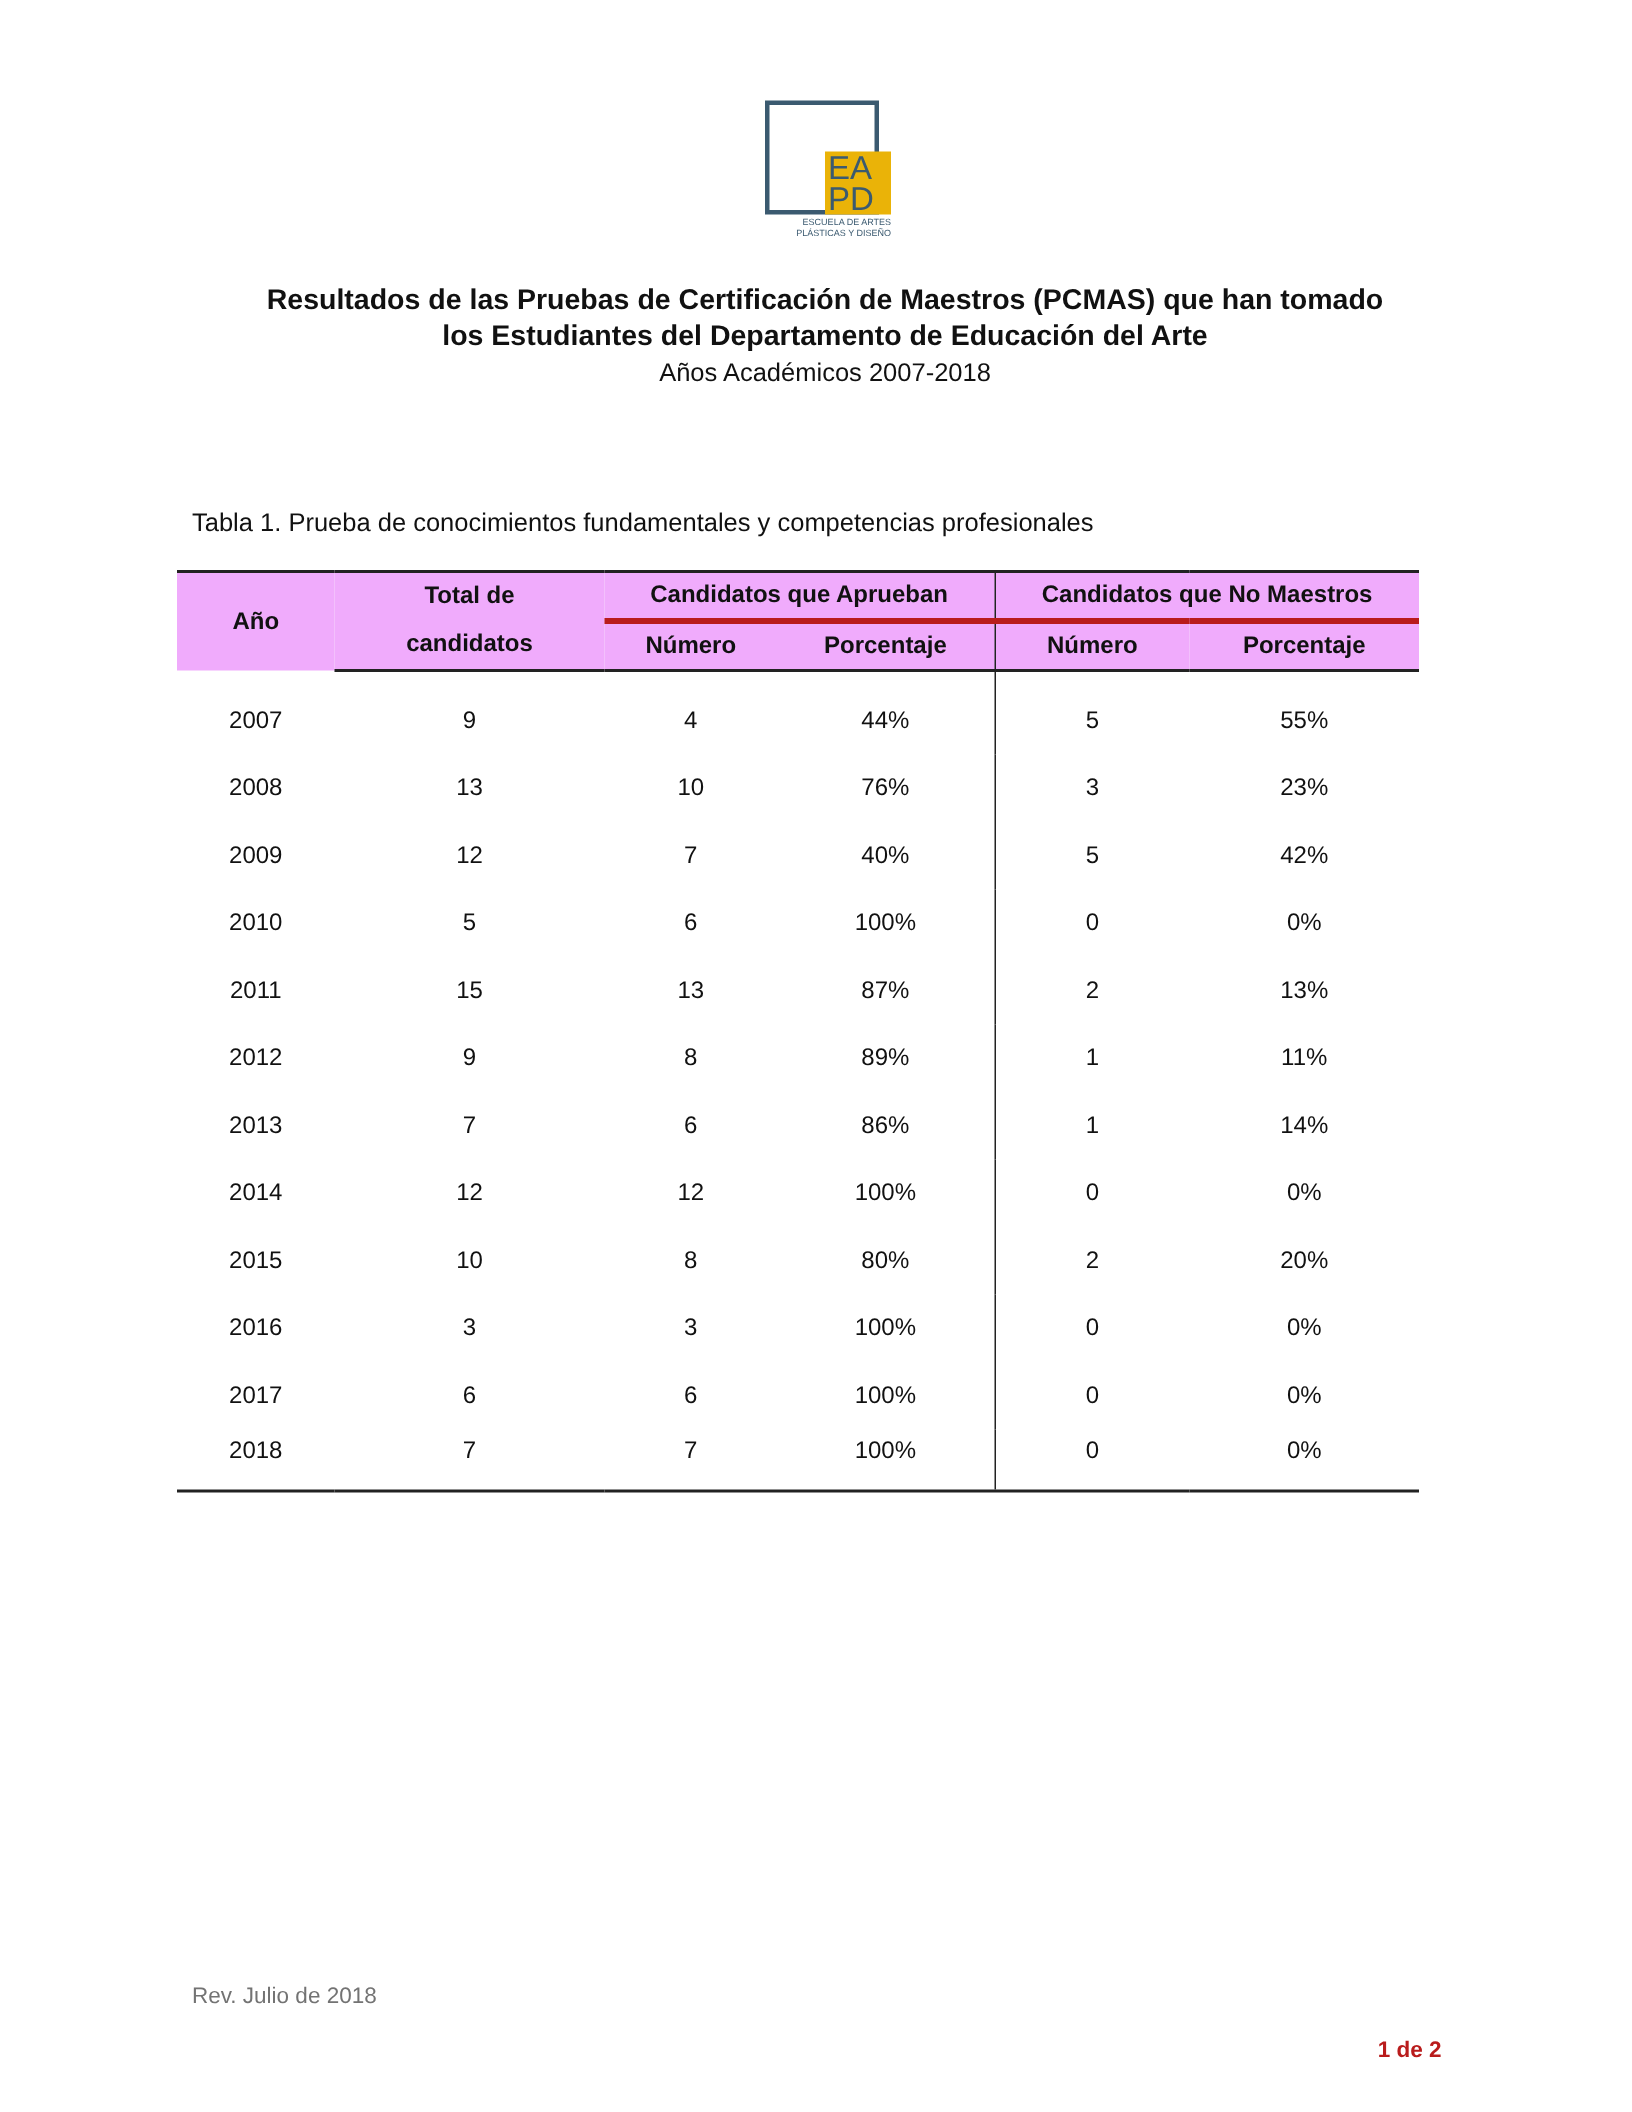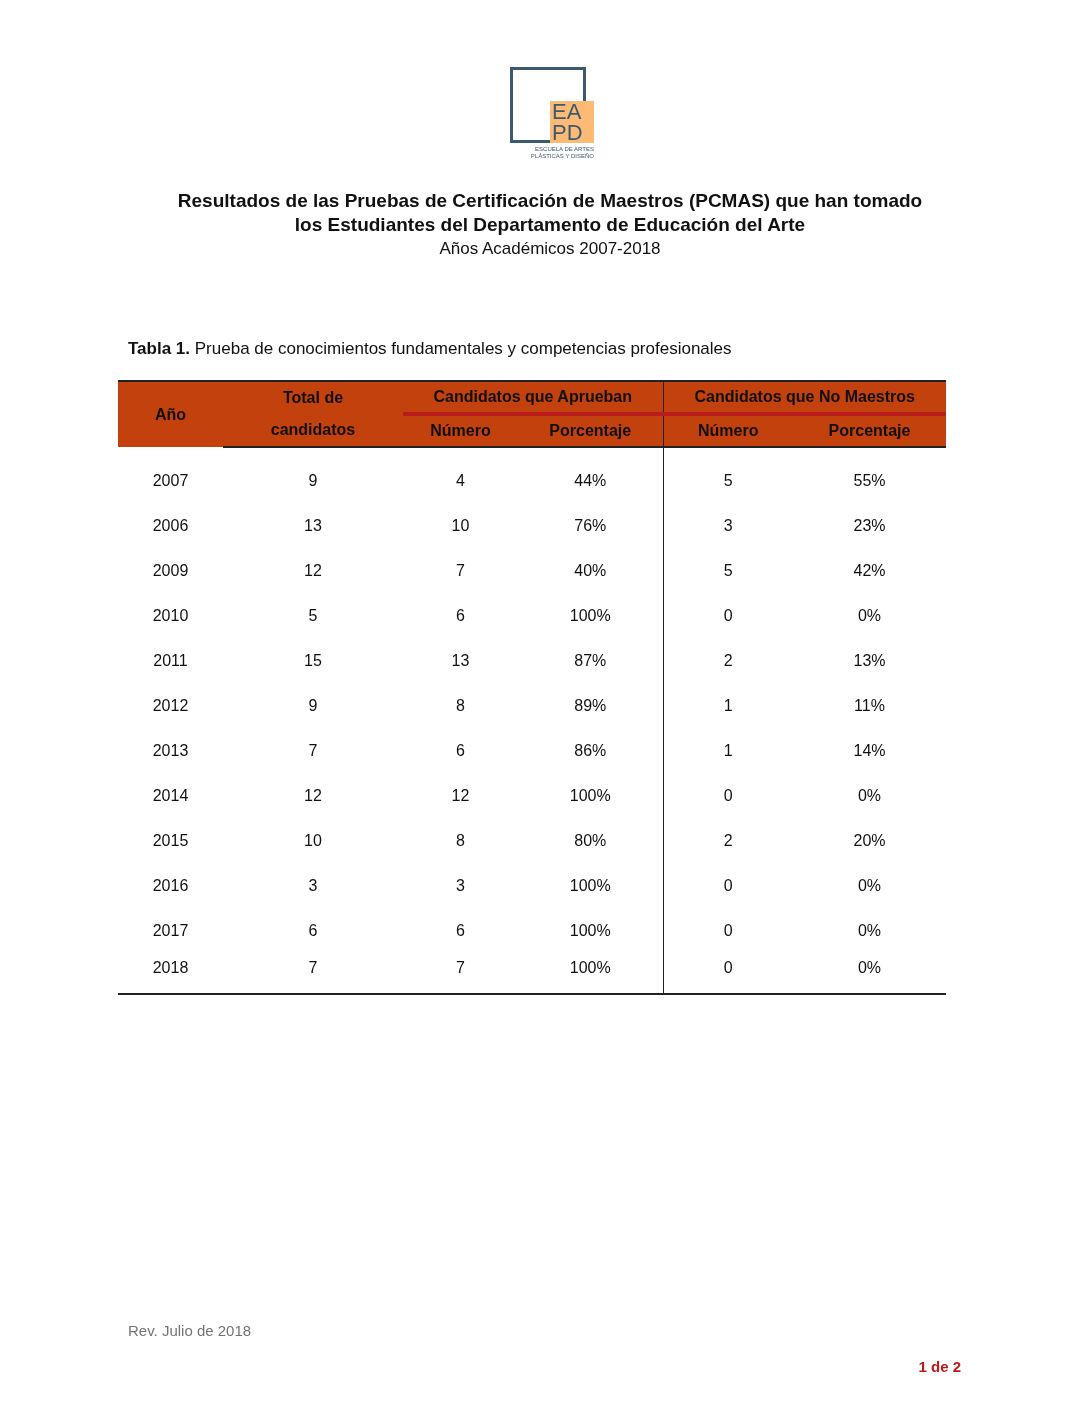--- a/index.html
+++ b/index.html
@@ -30,21 +30,21 @@
       width: 76px;
       height: 76px;
       border: 3px solid #3b5a70;
       box-sizing: border-box;
     }
     .logo-letters {
       position: absolute;
       left: 40px;
       top: 34px;
       width: 42px;
-      background: #fdba74;
+      background: #eab308;
       font-family: "Liberation Sans", sans-serif;
       font-size: 22px;
       line-height: 21px;
       color: #3b5a70;
       letter-spacing: 0px;
       padding-left: 2px;
       font-weight: normal;
     }
     .logo-caption {
       position: absolute;
@@ -78,32 +78,32 @@
     }
     
     .caption {
       position: absolute;
       left: 128px;
       top: 339px;
       font-size: 17px;
       color: #111;
       white-space: nowrap;
     }
-    .caption b { font-weight: bold; }
+    .caption b { font-weight: normal; }
     
     table.data {
       position: absolute;
       left: 118px;
       top: 380px;
       width: 828px;
       border-collapse: collapse;
       font-size: 16px;
     }
     table.data th {
-      background: #c2410c;
+      background: #f0abfc;
       font-weight: bold;
       font-size: 16px;
       color: #111;
       height: 30px;
       padding: 0;
       text-align: center;
     }
     table.data thead tr.r1 th {
       border-top: 2px solid #222;
     }
@@ -209,21 +209,21 @@
     </tr>
   <tr>
         <td>2007</td>
         <td>9</td>
         <td>4</td>
         <td class="divider">44%</td>
         <td>5</td>
         <td>55%</td>
       </tr>
       <tr>
-        <td>2006</td>
+        <td>2008</td>
         <td>13</td>
         <td>10</td>
         <td class="divider">76%</td>
         <td>3</td>
         <td>23%</td>
       </tr>
       <tr>
         <td>2009</td>
         <td>12</td>
         <td>7</td>

